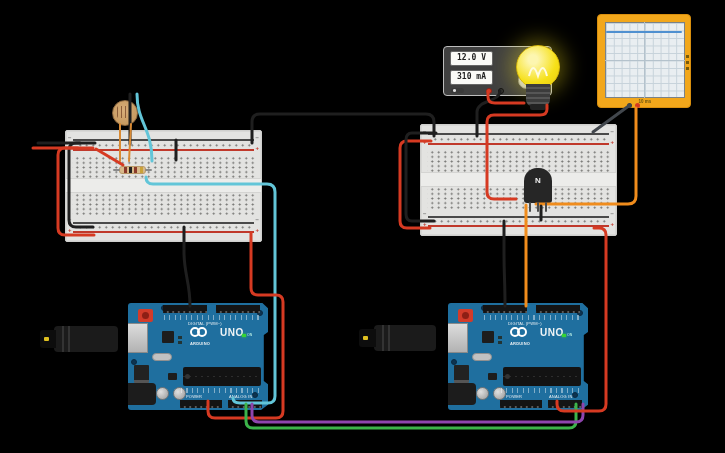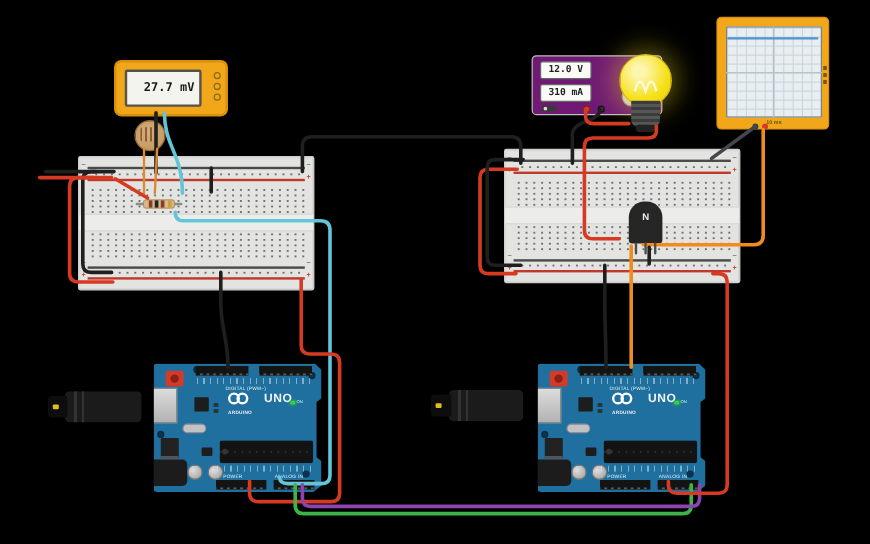--- a/index.html
+++ b/index.html
@@ -26,21 +26,21 @@
   .sp{color:#c0392b}.sm{color:#777}
   
   .mm{left:95px;top:50px;width:95px;height:47px;background:#f2a71b;border:2px solid #d98f0e;
       border-radius:6px;box-sizing:border-box;}
   .mm-disp{position:absolute;left:7px;top:6px;width:64px;height:31px;background:#f4f4ee;
            border:2px solid #55524a;border-radius:2px;box-sizing:border-box;
            font-family:"DejaVu Sans Mono",monospace;font-size:10px;font-weight:bold;color:#1a1a1a;
            text-align:right;line-height:27px;padding-right:4px;}
   .mm-btn{position:absolute;left:81px;width:6px;height:6px;border:1.5px solid #8a6a10;border-radius:50%;box-sizing:border-box;}
   
-  .psu{left:443px;top:46px;width:107px;height:48px;background:#701a75;border:1px solid #bdbdbd;border-radius:4px;}
+  .psu{left:443px;top:46px;width:107px;height:48px;background:#404040;border:1px solid #bdbdbd;border-radius:4px;}
   .psu-disp{position:absolute;left:6px;width:43px;height:15px;background:#fafaf7;border:1.5px solid #666;
             border-radius:2px;box-sizing:border-box;font-family:"DejaVu Sans Mono",monospace;
             font-size:8px;font-weight:bold;color:#222;text-align:center;line-height:11px;}
   .psu-knob{position:absolute;left:74px;width:17px;height:17px;border-radius:50%;
             background:radial-gradient(circle at 40% 35%,#e2e2e2,#bdbdbd);border:1px solid #9a9a9a;box-sizing:border-box;}
   .psu-knob::after{content:"";position:absolute;left:7px;top:1px;width:1.5px;height:5px;background:#777;}
   .psu-led{position:absolute;left:99px;top:4px;width:4px;height:4px;border-radius:50%;background:#4cd44c;}
   .psu-sw{position:absolute;left:7px;top:41px;width:13px;height:5px;background:#3a3a3a;border-radius:3px;}
   .psu-sw::after{content:"";position:absolute;left:1.5px;top:1.2px;width:3px;height:2.6px;background:#ddd;border-radius:50%;}
   .psu-term{position:absolute;top:41px;width:6px;height:6px;border-radius:50%;box-sizing:border-box;}
@@ -150,26 +150,20 @@
     <span class="sign sm" style="left:2px;top:4px">−</span>
     <span class="sign sp" style="left:2px;top:14px">+</span>
     <span class="sign sm" style="right:2px;top:4px">−</span>
     <span class="sign sp" style="right:2px;top:14px">+</span>
     <span class="sign sm" style="left:2px;top:86px">−</span>
     <span class="sign sp" style="left:2px;top:96px">+</span>
     <span class="sign sm" style="right:2px;top:86px">−</span>
     <span class="sign sp" style="right:2px;top:96px">+</span>
   </div>
 
-  <div class="abs mm z5">
-    <div class="mm-disp">27.7 mV</div>
-    <div class="mm-btn" style="top:8px"></div>
-    <div class="mm-btn" style="top:17px"></div>
-    <div class="mm-btn" style="top:26px"></div>
-  </div>
 
   <div class="abs psu z5">
     <div class="psu-disp" style="top:4px">12.0 V</div>
     <div class="psu-disp" style="top:23px">310 mA</div>
     <div class="psu-knob" style="top:5px"></div>
     <div class="psu-knob" style="top:25px"></div>
     <div class="psu-led"></div>
     <div class="psu-sw"></div>
     <div class="psu-term" style="left:42px;background:#d63a22;border:1.5px solid #8e1f15"></div>
     <div class="psu-term" style="left:54px;background:#333;border:1.5px solid #111"></div>

